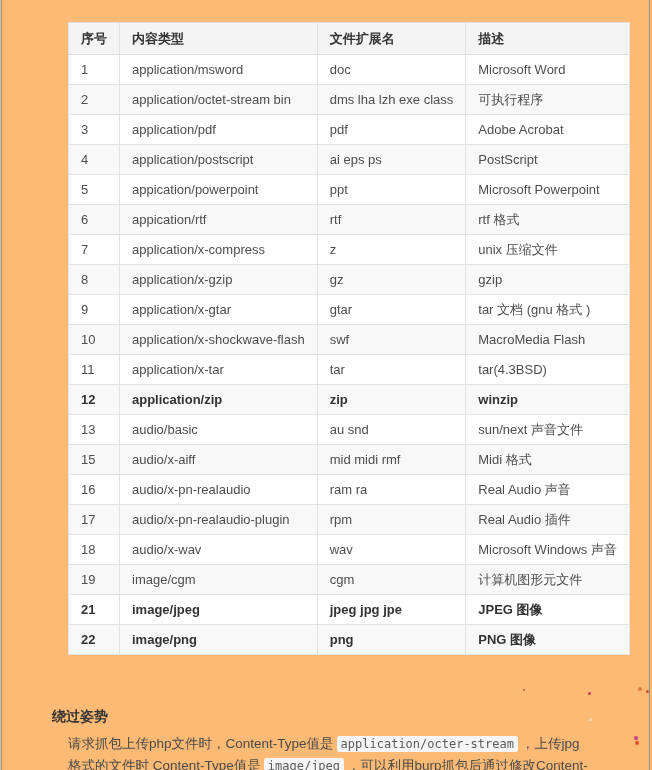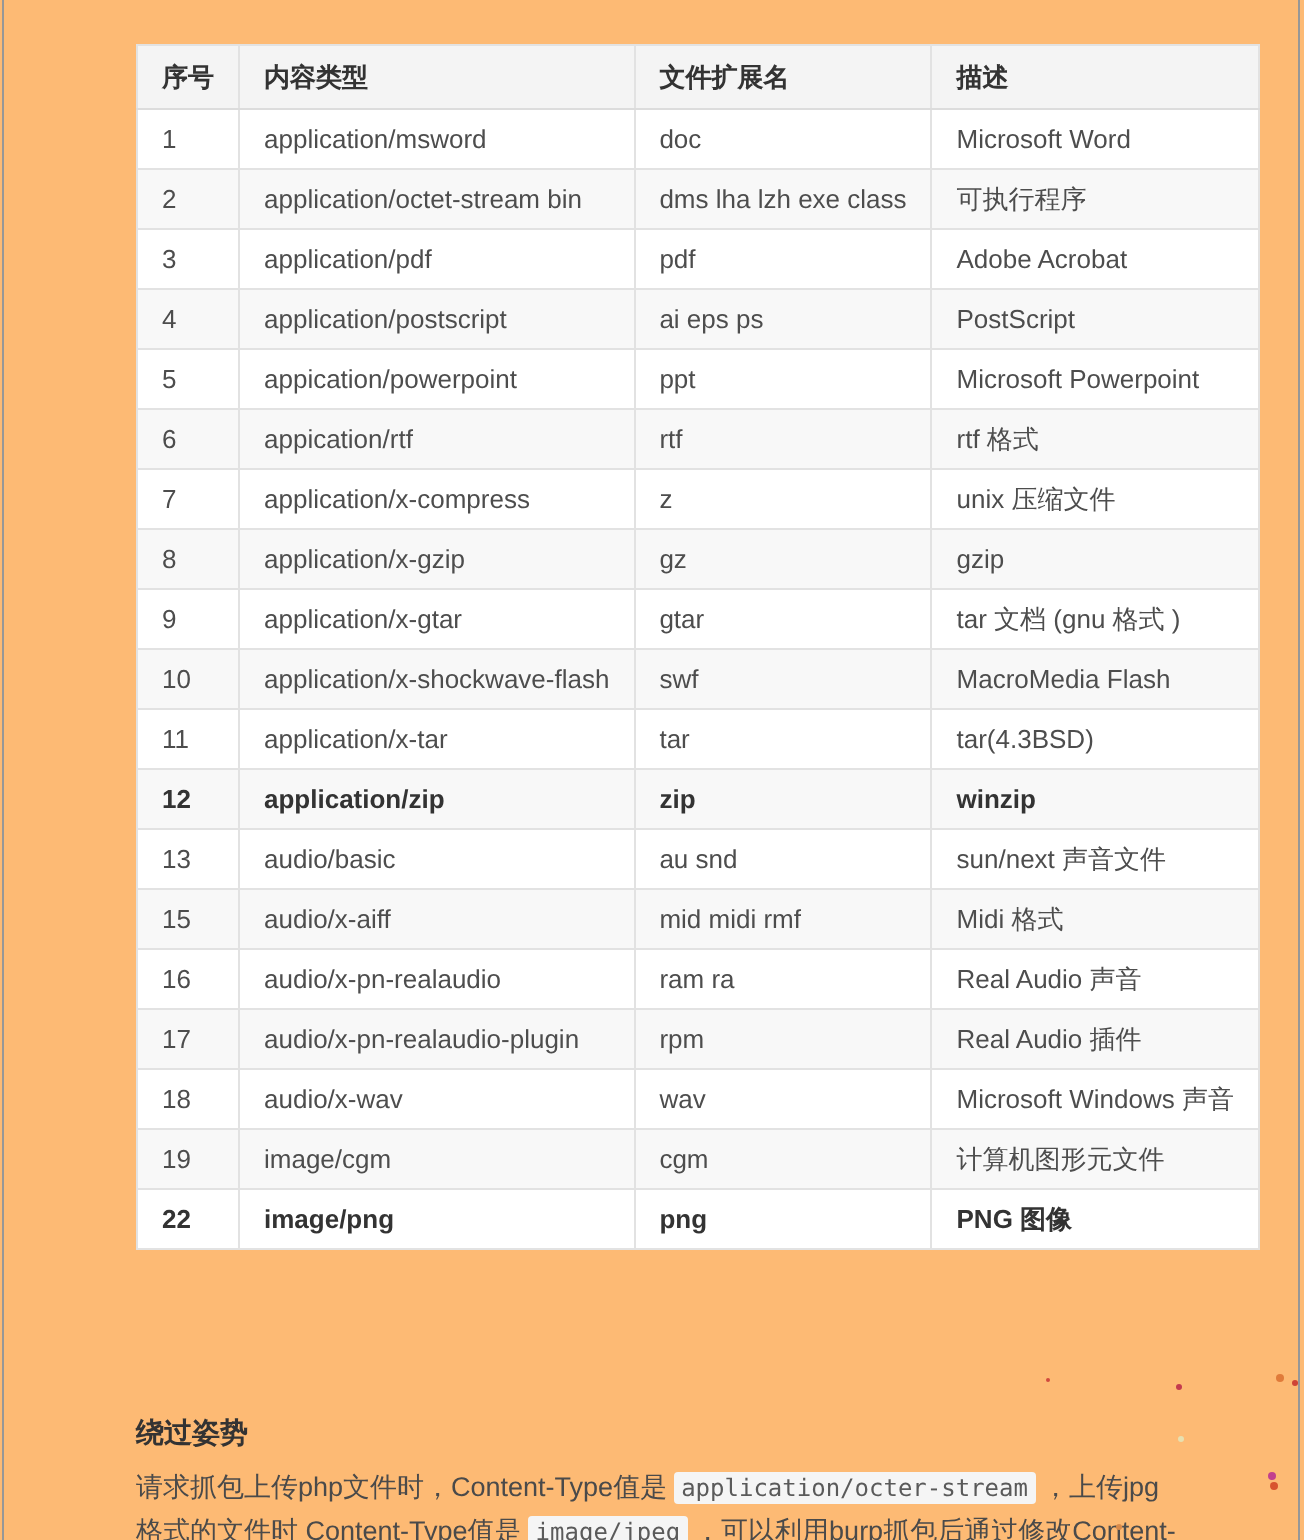--- a/index.html
+++ b/index.html
@@ -57,21 +57,21 @@
     font-weight: bold;
     color: #333333;
   }
   col.c-num  { width: 49px; }
   col.c-type { width: 186px; }
   col.c-ext  { width: 127px; }
   col.c-desc { width: 166px; }
 
   .section-heading {
     position: absolute;
-    left: 68px;
+    left: 52px;
     top: 708px;
     font-size: 14px;
     font-weight: bold;
     color: #333333;
     line-height: 17px;
   }
   .bypass-paragraph {
     position: absolute;
     left: 68px;
     top: 733px;
@@ -219,20 +219,26 @@
       <td>wav</td>
       <td>Microsoft Windows 声音</td>
     </tr>
         <tr>
       <td>19</td>
       <td>image/cgm</td>
       <td>cgm</td>
       <td>计算机图形元文件</td>
     </tr>
         <tr class="bold-row">
+      <td>21</td>
+      <td>image/jpeg</td>
+      <td>jpeg jpg jpe</td>
+      <td>JPEG 图像</td>
+    </tr>
+        <tr class="bold-row">
       <td>22</td>
       <td>image/png</td>
       <td>png</td>
       <td>PNG 图像</td>
     </tr>
       </tbody>
   </table>
 
   <h3 class="section-heading">绕过姿势</h3>
 

